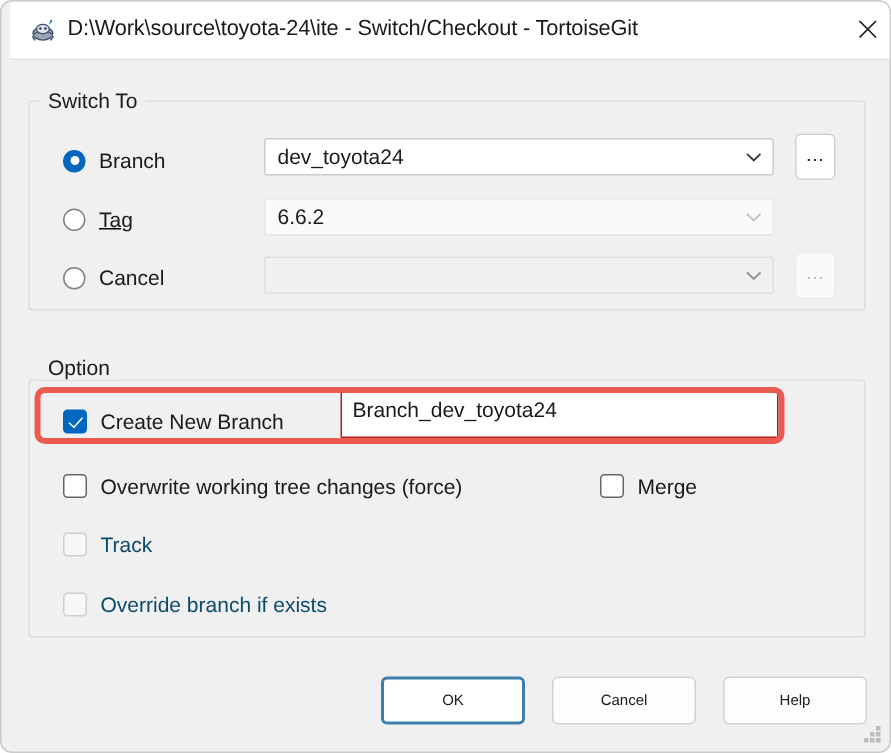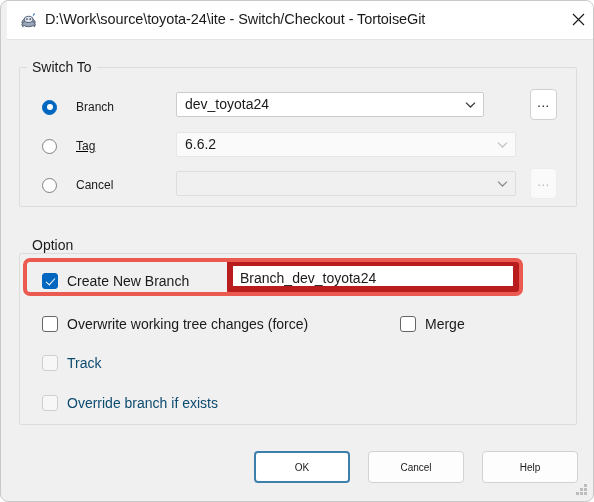--- a/index.html
+++ b/index.html
@@ -98,22 +98,22 @@
   }
   .radio-mark.checked::after {
     content: "";
     position: absolute;
     left: 3.5px; top: 3.5px;
     width: 6px; height: 6px;
     border-radius: 50%;
     background: #ffffff;
   }
   .radio-label {
-    margin-left: 19px;
-    font-size: 12px;
+    margin-left: 9px;
+    font-size: 14px;
     color: #1a1a1a;
     white-space: nowrap;
   }
 
   
   .combo {
     position: absolute;
     box-sizing: border-box;
     height: 25px;
     background: #ffffff;
@@ -204,21 +204,21 @@
     color: #1a1a1a;
     white-space: nowrap;
   }
   .check-label.disabled { color: #0c4a6e; }
 
   
   .text-input {
     position: absolute;
     box-sizing: border-box;
     background: #ffffff;
-    border: 6px solid #b91c1c;
+    border: 1px solid #b91c1c;
     border-radius: 1px;
   }
   .text-input .val {
     position: absolute;
     left: 7px; top: 4px;
     font-size: 14px;
     color: #1a1a1a;
     white-space: nowrap;
   }
 
@@ -287,21 +287,21 @@
     </div>
   </div>
 
   <div class="groupbox" style="left:18px; top:66px; width:558px; height:140px;"></div>
   <div class="group-title" style="left:26px; top:58px;">Switch To</div>
 
   <div class="radio-row" style="left:41px; top:96px;">
     <span class="radio-mark checked"></span>
     <span class="radio-label">Branch</span>
   </div>
-  <div class="combo" style="left:175px; top:91px; width:308px;padding-left:35px;">
+  <div class="combo" style="left:175px; top:91px; width:340px;padding-left:35px;">
     <span class="combo-text">dev_toyota24</span>
     <span class="combo-arrow">
       <svg width="11" height="8" viewBox="0 0 11 8">
           <path d="M1 1.6 L5.5 6 L10 1.6" stroke="#3a3a3a" stroke-width="1.3" fill="none"></path>
         </svg>
     </span>
   </div>
   <div class="browse-btn" style="left:529px; top:88px;">...</div>
 
   <div class="radio-row" style="left:41px; top:135px;text-decoration:underline;">

